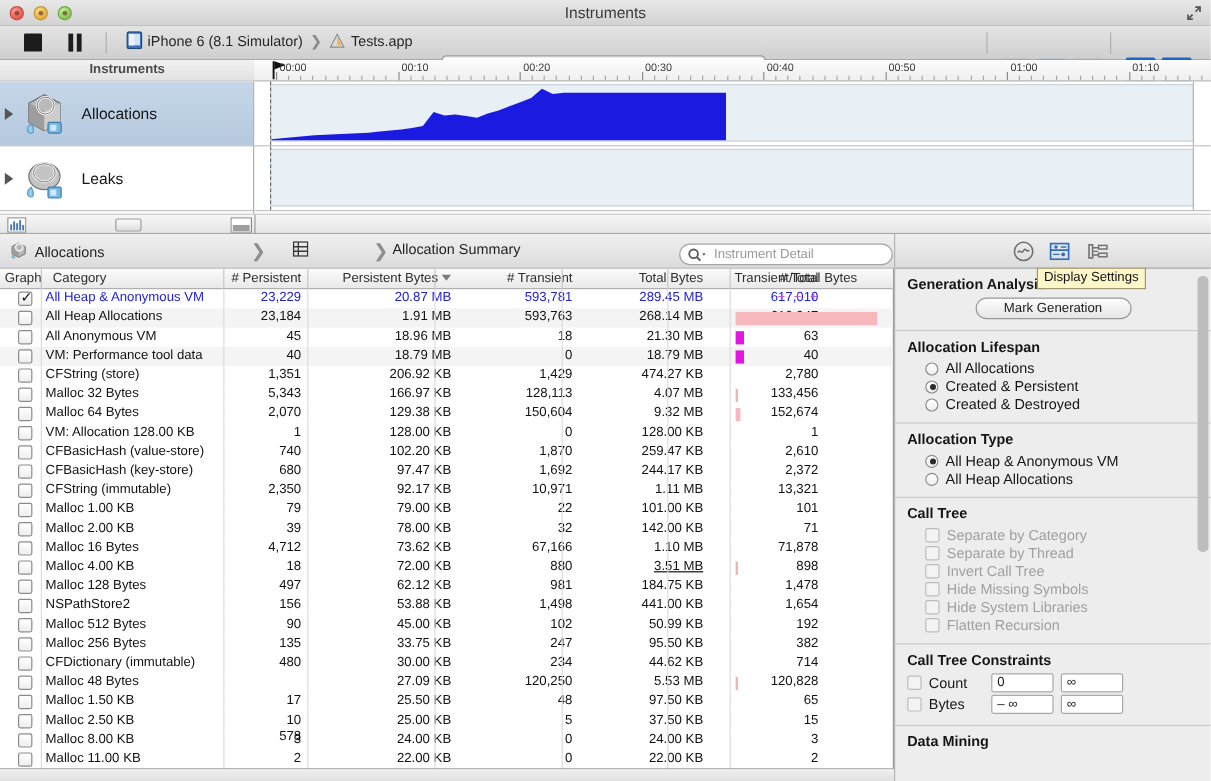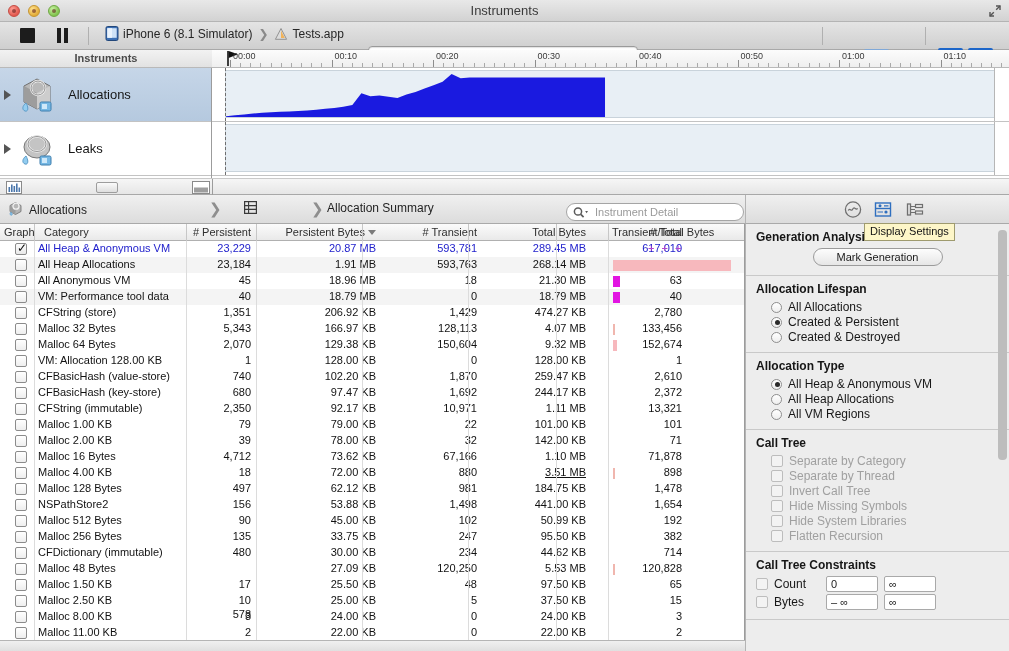--- a/index.html
+++ b/index.html
@@ -987,24 +987,20 @@
     <div class="sect">
       <h4>Allocation Type</h4>
       <div class="radio-row">
         <span class="radio on"></span>
         <span class="rl">All Heap &amp; Anonymous VM</span>
       </div>
       <div class="radio-row">
         <span class="radio"></span>
         <span class="rl">All Heap Allocations</span>
       </div>
-      <div class="radio-row">
-        <span class="radio"></span>
-        <span class="rl">All VM Regions</span>
-      </div>
     </div>
 
     <div class="sect">
       <h4>Call Tree</h4>
       <div id="calltree-options">
           <div class="chk-row">
             <span class="chk"></span>
             <span class="cl">Separate by Category</span>
           </div>
           <div class="chk-row">
@@ -1045,19 +1041,22 @@
             <span style="display: flex; align-items: center; width: 70px;">
               <span class="chk"></span>
               <span class="cl">Bytes</span>
             </span>
             <div class="cfield">– ∞</div>
             <div class="cfield">∞</div>
           </div>
         </div>
     </div>
 
+    <div class="sect" style="border-bottom:none;">
+      <h4>Data Mining</h4>
+    </div>
 
     <div class="insp-scroll">
       <div class="thumb"></div>
     </div>
   </div>
 
 </div>
 
 </body></html>

